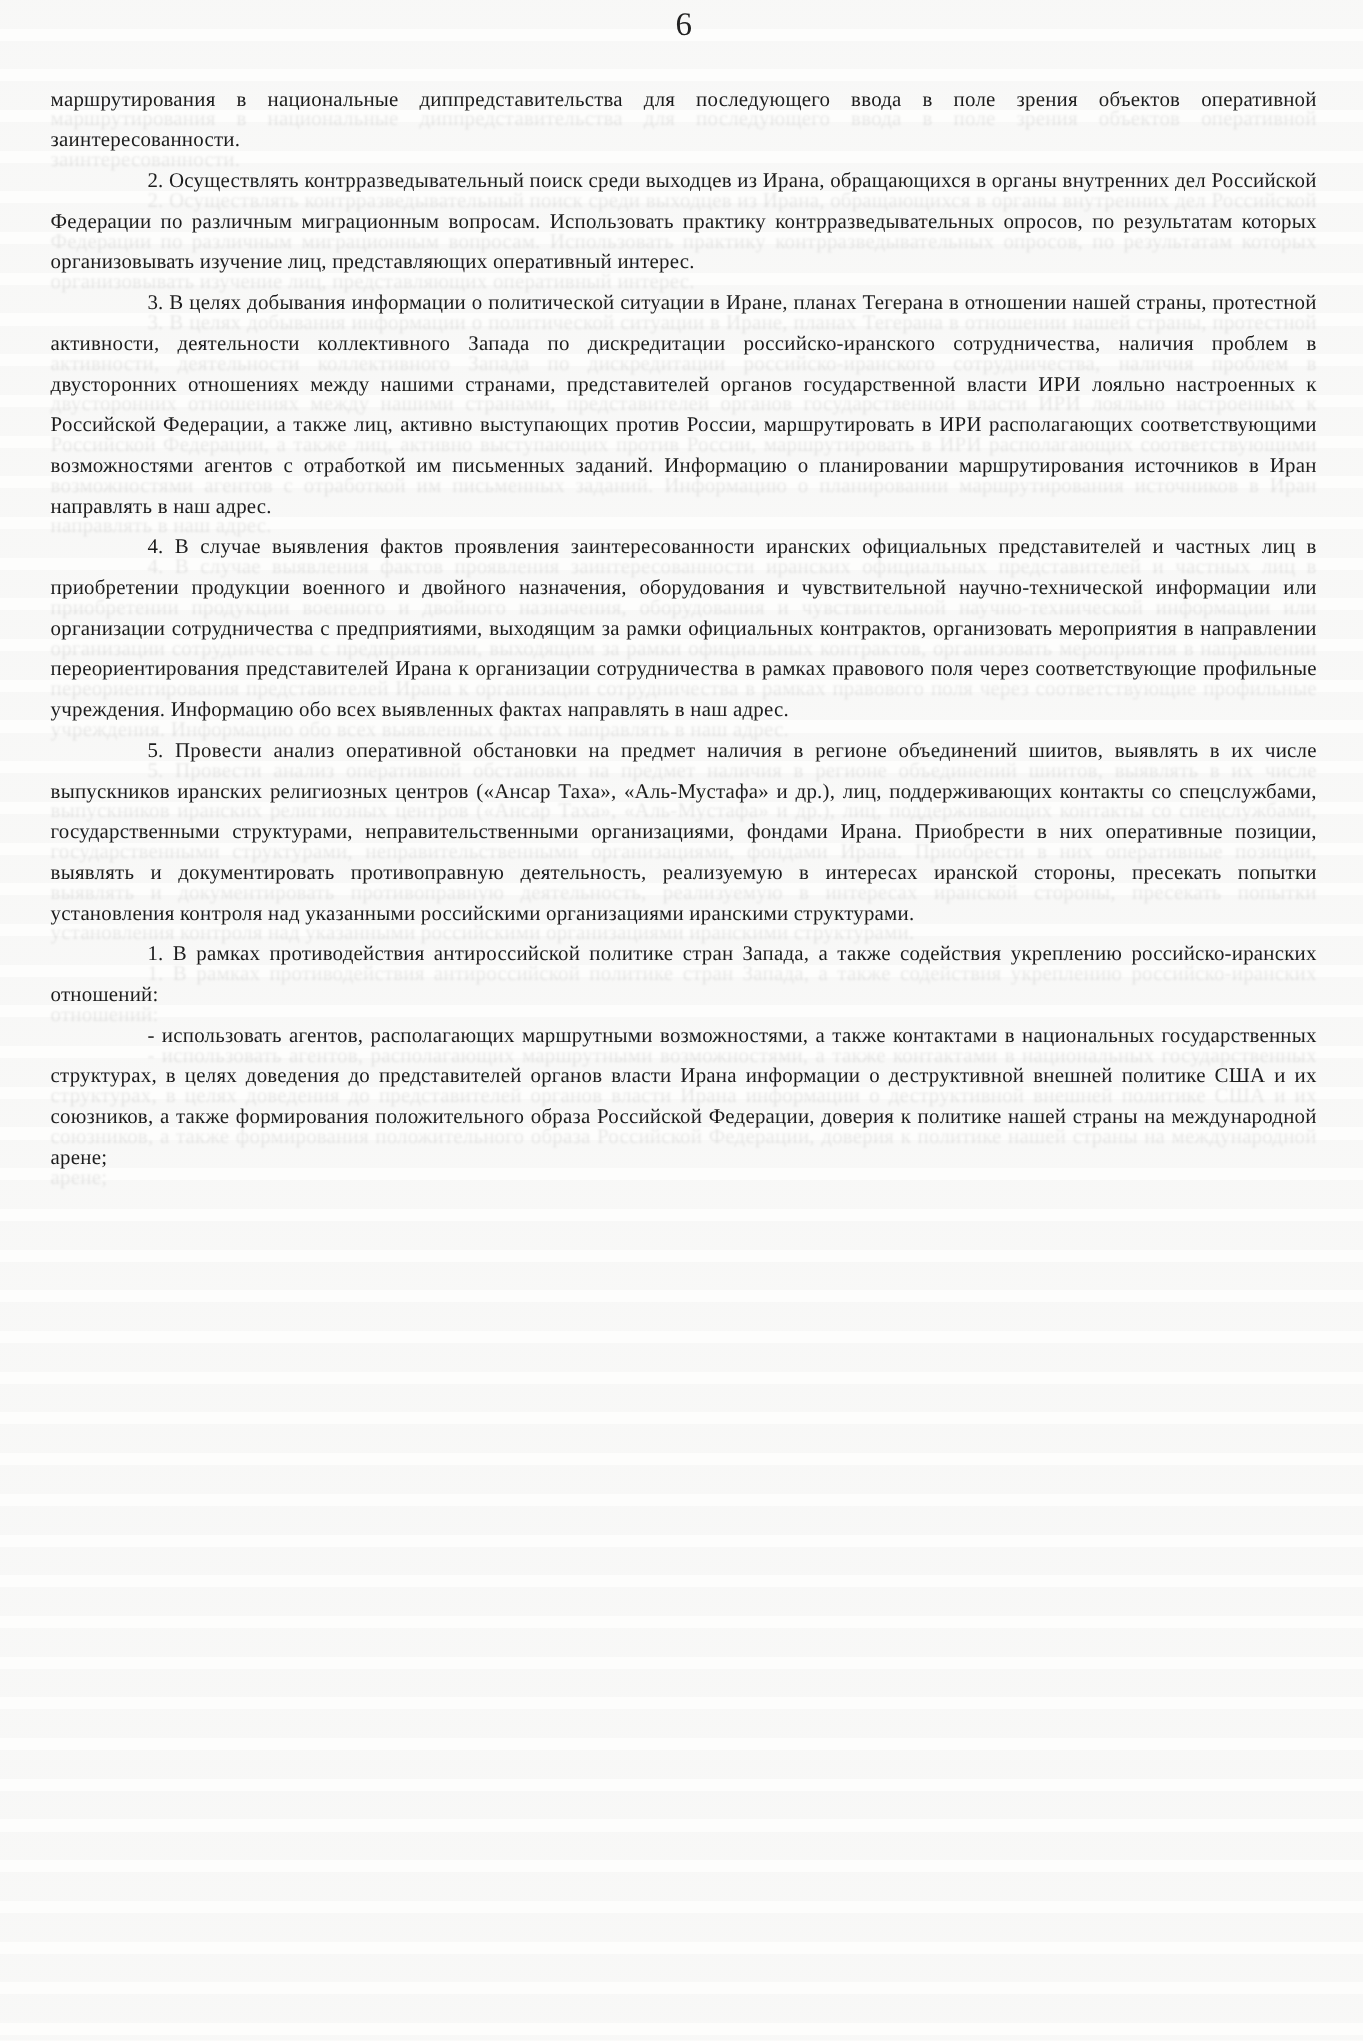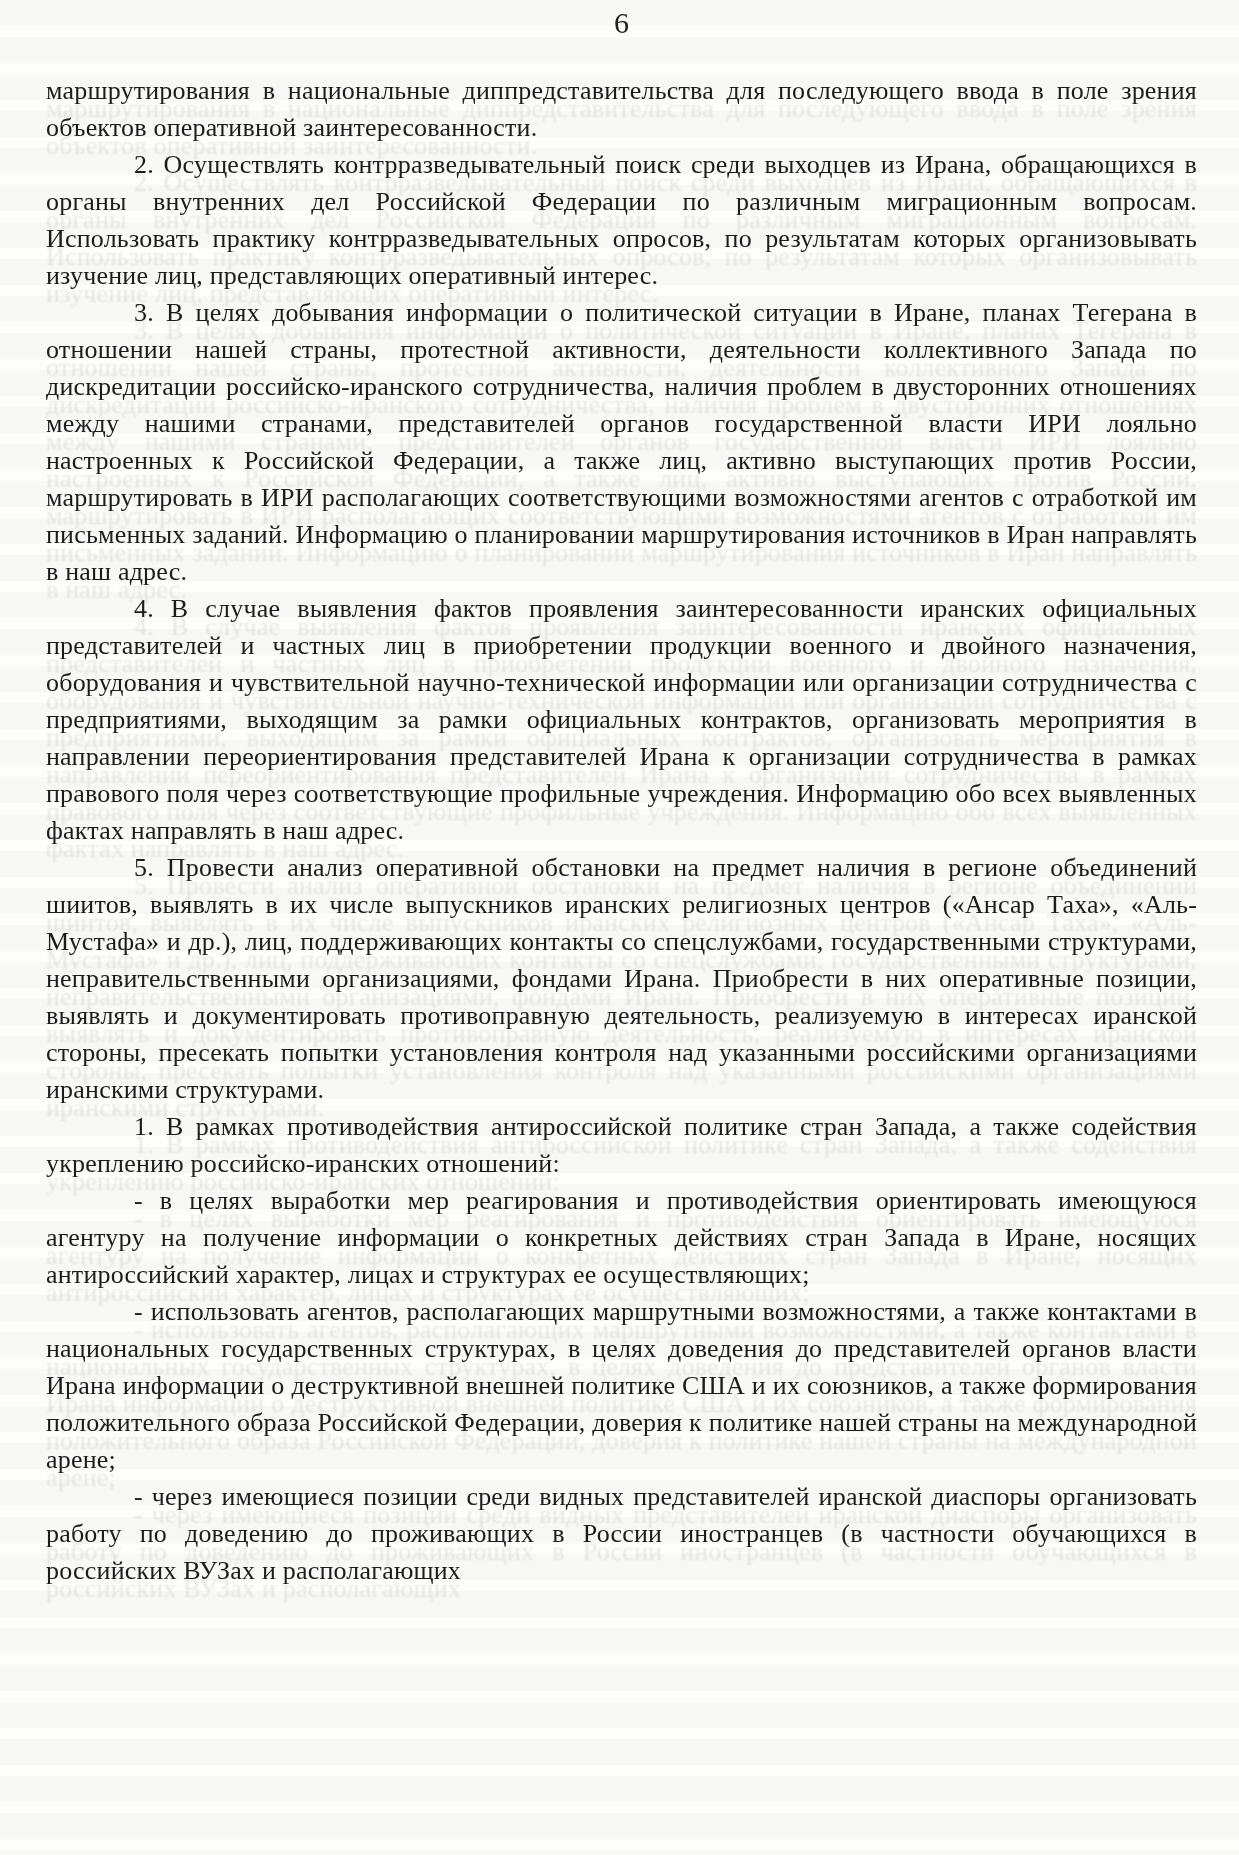--- a/index.html
+++ b/index.html
@@ -36,21 +36,21 @@
     padding: 6px 42px 0 46px;
   }
   .page-number {
     text-align: center;
     font-size: 30px;
     line-height: 34px;
     color: #222;
   }
   .text-block {
     margin-top: 32px;
-    font-size: 26px;
+    font-size: 19px;
     line-height: 37px;
     text-align: justify;
     letter-spacing: 0.2px;
   }
   .para {
     margin: 0;
     
     text-shadow: 0 18px 2px rgba(70, 70, 70, 0.12);
   }
   .para.indent {
@@ -73,20 +73,18 @@
     <p class="para indent">2. Осуществлять контрразведывательный поиск среди выходцев из Ирана, обращающихся в органы внутренних дел Российской Федерации по различным миграционным вопросам. Использовать практику контрразведывательных опросов, по результатам которых организовывать изучение лиц, представляющих оперативный интерес.</p>
 
     <p class="para indent">3. В целях добывания информации о политической ситуации в Иране, планах Тегерана в отношении нашей страны, протестной активности, деятельности коллективного Запада по дискредитации российско-иранского сотрудничества, наличия проблем в двусторонних отношениях между нашими странами, представителей органов государственной власти ИРИ лояльно настроенных к Российской Федерации, а также лиц, активно выступающих против России, маршрутировать в ИРИ располагающих соответствующими возможностями агентов с отработкой им письменных заданий. Информацию о планировании маршрутирования источников в Иран направлять в наш адрес.</p>
 
     <p class="para indent">4. В случае выявления фактов проявления заинтересованности иранских официальных представителей и частных лиц в приобретении продукции военного и двойного назначения, оборудования и чувствительной научно-технической информации или организации сотрудничества с предприятиями, выходящим за рамки официальных контрактов, организовать мероприятия в направлении переориентирования представителей Ирана к организации сотрудничества в рамках правового поля через соответствующие профильные учреждения. Информацию обо всех выявленных фактах направлять в наш адрес.</p>
 
     <p class="para indent">5. Провести анализ оперативной обстановки на предмет наличия в регионе объединений шиитов, выявлять в их числе выпускников иранских религиозных центров («Ансар Таха», «Аль-Мустафа» и др.), лиц, поддерживающих контакты со спецслужбами, государственными структурами, неправительственными организациями, фондами Ирана. Приобрести в них оперативные позиции, выявлять и документировать противоправную деятельность, реализуемую в интересах иранской стороны, пресекать попытки установления контроля над указанными российскими организациями иранскими структурами.</p>
 
     <p class="para indent">1. В рамках противодействия антироссийской политике стран Запада, а также содействия укреплению российско-иранских отношений:</p>
 
-    <p class="para indent">- в целях выработки мер реагирования и противодействия ориентировать имеющуюся агентуру на получение информации о конкретных действиях стран Запада в Иране, носящих антироссийский характер, лицах и структурах ее осуществляющих;</p>
 
     <p class="para indent">- использовать агентов, располагающих маршрутными возможностями, а также контактами в национальных государственных структурах, в целях доведения до представителей органов власти Ирана информации о деструктивной внешней политике США и их союзников, а также формирования положительного образа Российской Федерации, доверия к политике нашей страны на международной арене;</p>
 
-    <p class="para indent">- через имеющиеся позиции среди видных представителей иранской диаспоры организовать работу по доведению до проживающих в России иностранцев (в частности обучающихся в российских ВУЗах и располагающих</p>
 
   </div>
 </div>
 
 </body></html>

